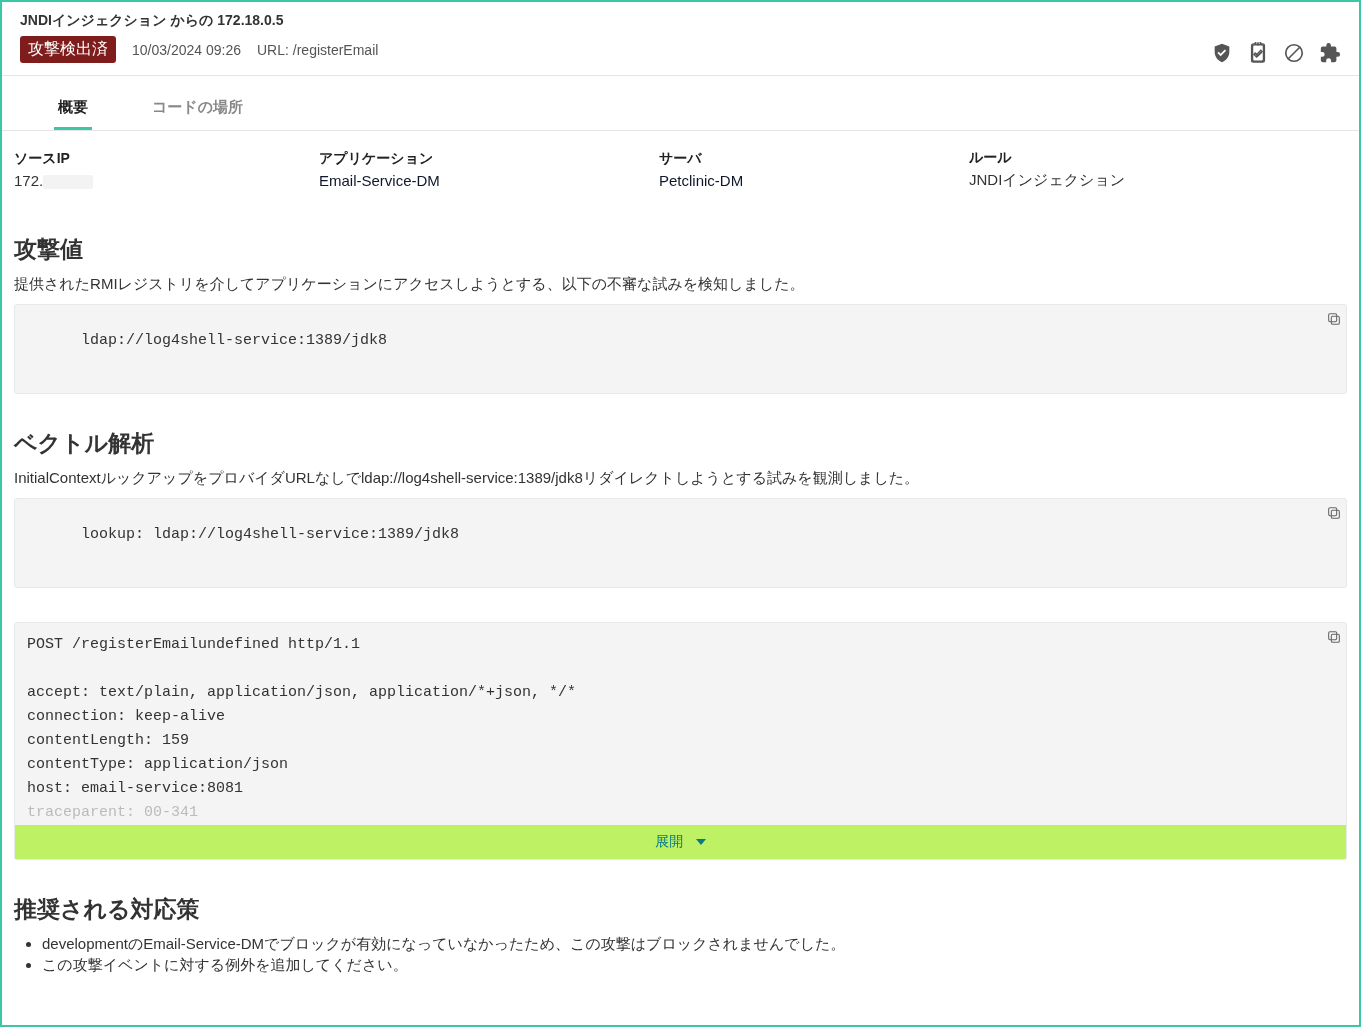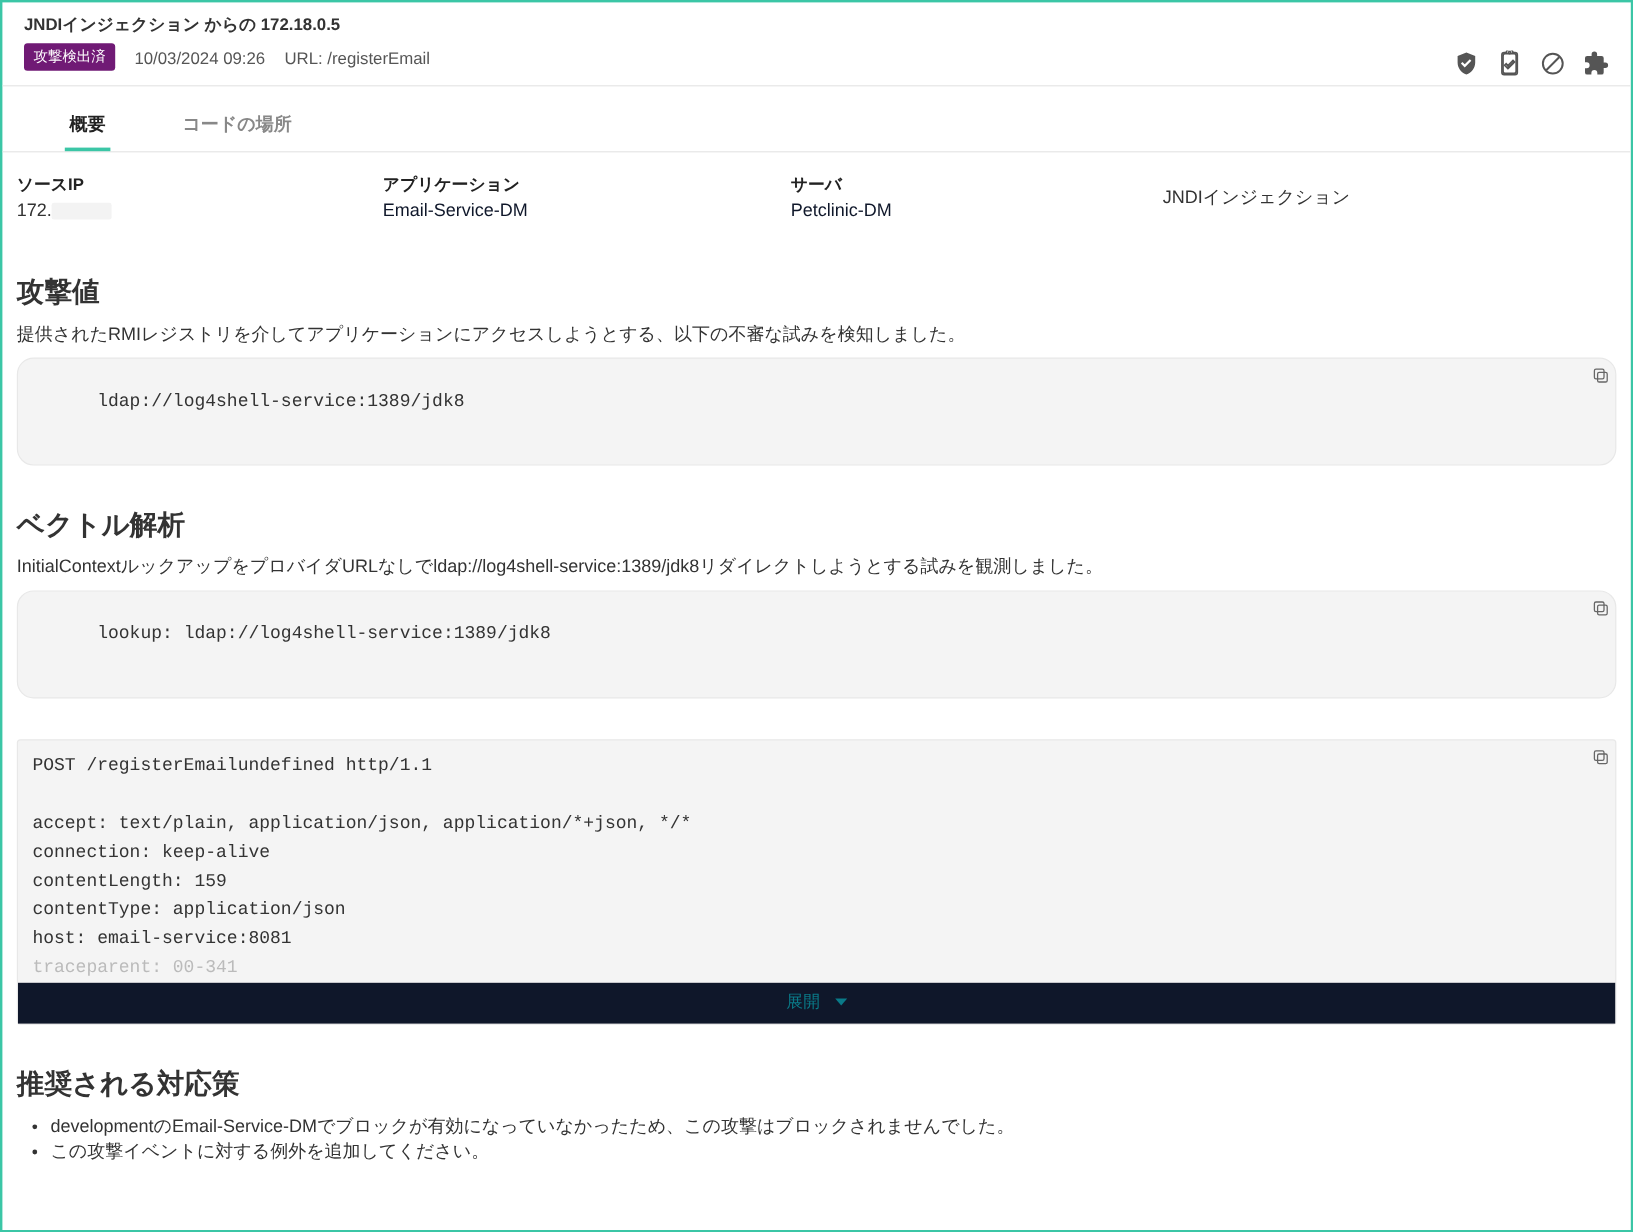--- a/index.html
+++ b/index.html
@@ -22,23 +22,23 @@
     font-weight: 700;
     margin-bottom: 6px;
   }
   .meta-row {
     display: flex;
     align-items: center;
     gap: 16px;
     font-size: 14px;
   }
   .badge {
-    background: #701a75;
+    background: #7f1d1d;
     color: #fff;
-    font-size: 12px;
+    font-size: 16px;
     font-weight: 500;
     padding: 3px 8px;
     border-radius: 3px;
   }
   .meta-item { color: #555; }
   .header-icons {
     position: absolute;
     right: 18px;
     top: 40px;
     display: flex;
@@ -93,21 +93,21 @@
     font-weight: 700;
     margin-bottom: 10px;
   }
   .section-desc {
     font-size: 15px;
     margin-bottom: 10px;
   }
   .codebox {
     background: #f4f4f4;
     border: 1px solid #e8e8e8;
-    border-radius: 14px;
+    border-radius: 3px;
     padding: 10px 12px;
     font-family: 'Courier New', monospace;
     font-size: 15px;
     white-space: pre;
     position: relative;
     overflow: hidden;
   }
   .copy-icon {
     position: absolute;
     right: 4px;
@@ -123,21 +123,21 @@
     border-radius: 3px;
     padding: 10px 12px 0 12px;
     font-family: 'Courier New', monospace;
     font-size: 15px;
     white-space: pre;
     position: relative;
     line-height: 1.6;
   }
   .faded { color: #bbb; }
   .expand-bar {
-    background: #0f172a;
+    background: #bef264;
     text-align: center;
     padding: 6px 11px;
     font-size: 14px;
     color: #0a7a88;
     margin: 0 -12px;
     cursor: pointer;
   }
   .caret-down {
     display:inline-block;
     width:0;height:0;
@@ -213,20 +213,21 @@
     </div>
     <div class="info-col">
       <div class="info-label">アプリケーション</div>
       <div class="info-value link">Email-Service-DM</div>
     </div>
     <div class="info-col">
       <div class="info-label">サーバ</div>
       <div class="info-value link">Petclinic-DM</div>
     </div>
     <div class="info-col">
+      <div class="info-label">ルール</div>
       <div class="info-value">JNDIインジェクション</div>
     </div>
   </div>
 
   <div class="section">
     <div class="section-title">攻撃値</div>
     <div class="section-desc">提供されたRMIレジストリを介してアプリケーションにアクセスしようとする、以下の不審な試みを検知しました。</div>
     <div class="codebox">
       <span>ldap://log4shell-service:1389/jdk8</span>
       <svg class="copy-icon" viewBox="0 0 24 24">

